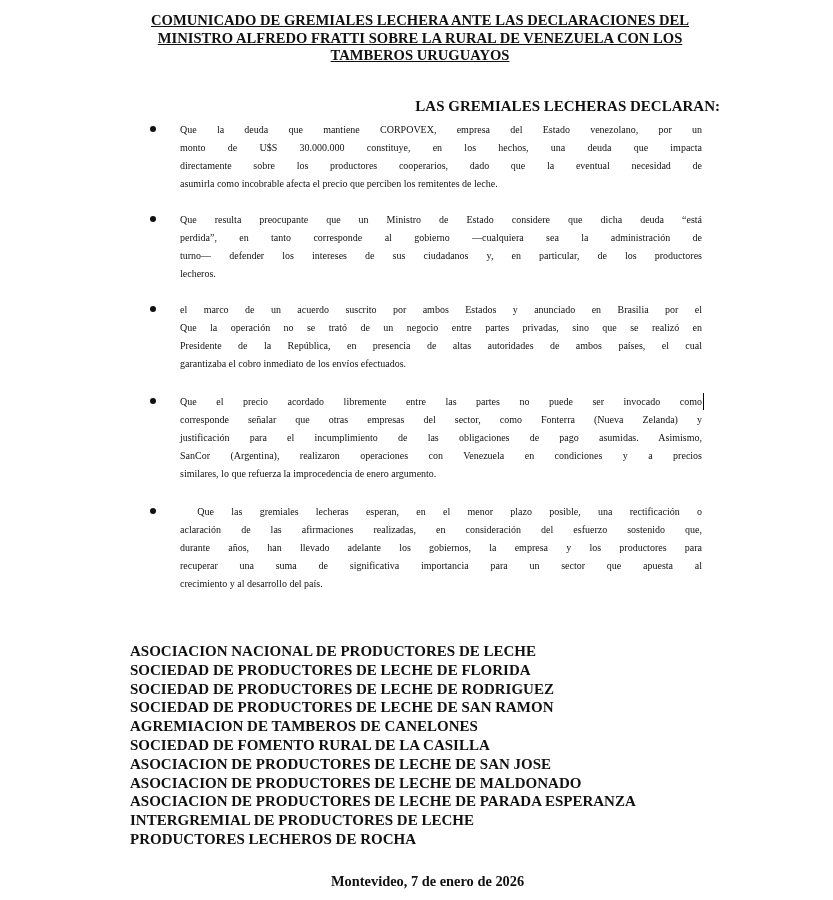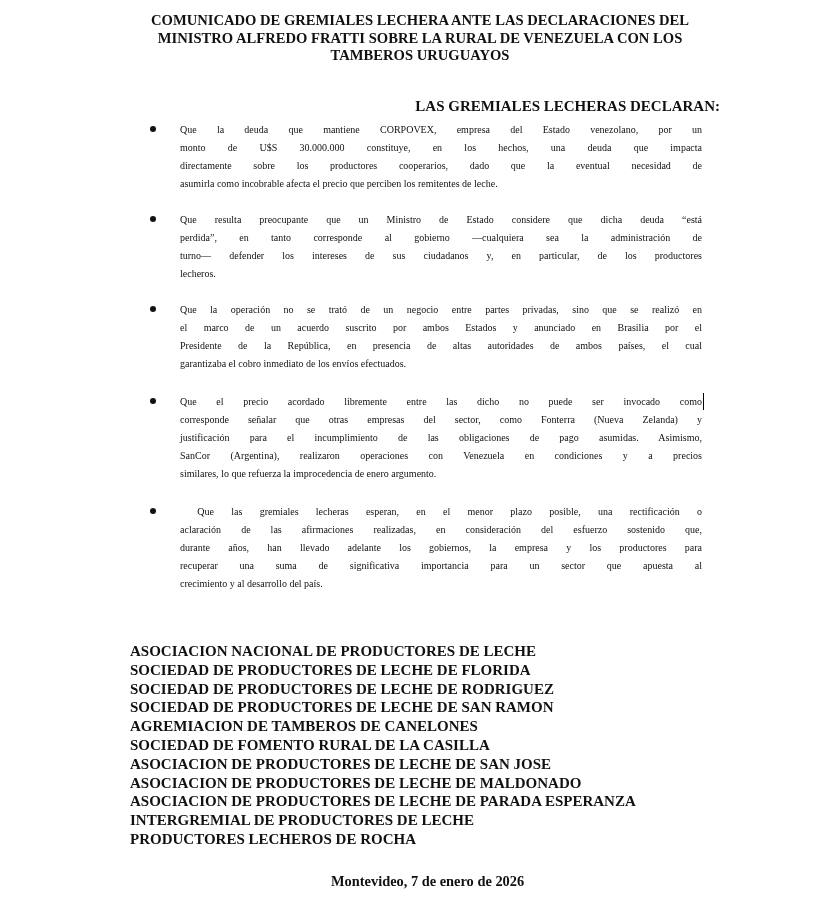--- a/index.html
+++ b/index.html
@@ -18,21 +18,21 @@
     .title {
       position: absolute;
       left: 120px;
       width: 600px;
       top: 12px;
       text-align: center;
       font-weight: bold;
       font-size: 14.6px;
       line-height: 17.5px;
     }
-    .title-line { display: block; white-space: nowrap; }
+    .title-line { display: block; white-space: nowrap; text-decoration: underline; }
     .subtitle {
       position: absolute;
       left: 120px;
       width: 600px;
       top: 97px;
       text-align: right;
       font-weight: bold;
       font-size: 15px;
       line-height: 18px;
     }
@@ -115,31 +115,31 @@
     <span class="bl">Que resulta preocupante que un Ministro de Estado considere que dicha deuda “está</span>
     <span class="bl">perdida”, en tanto corresponde al gobierno —cualquiera sea la administración de</span>
     <span class="bl">turno— defender los intereses de sus ciudadanos y, en particular, de los productores</span>
     <span class="bl last">lecheros.</span>
   </div>
 </div>
 
 <div class="bullet" style="top:301px;">
   <span class="bullet-dot"></span>
   <div class="bullet-text">
+    <span class="bl">el marco de un acuerdo suscrito por ambos Estados y anunciado en Brasilia por el</span>
     <span class="bl">Que la operación no se trató de un negocio entre partes privadas, sino que se realizó en</span>
-    <span class="bl">el marco de un acuerdo suscrito por ambos Estados y anunciado en Brasilia por el</span>
     <span class="bl">Presidente de la República, en presencia de altas autoridades de ambos países, el cual</span>
     <span class="bl last">garantizaba el cobro inmediato de los envíos efectuados.</span>
   </div>
 </div>
 
 <div class="bullet" style="top:393px;">
   <span class="bullet-dot"></span>
   <div class="bullet-text">
-    <span class="bl" style="position:relative;"><span>Que el precio acordado libremente entre las dicho no puede ser invocado como</span><span class="cursor" style="position:absolute; right:-2px; top:0;"></span></span>
+    <span class="bl" style="position:relative;"><span>Que el precio acordado libremente entre las partes no puede ser invocado como</span><span class="cursor" style="position:absolute; right:-2px; top:0;"></span></span>
     <span class="bl">corresponde señalar que otras empresas del sector, como Fonterra (Nueva Zelanda) y</span>
     <span class="bl">justificación para el incumplimiento de las obligaciones de pago asumidas. Asimismo,</span>
     <span class="bl">SanCor (Argentina), realizaron operaciones con Venezuela en condiciones y a precios</span>
     <span class="bl last">similares, lo que refuerza la improcedencia de enero argumento.</span>
   </div>
 </div>
 
 <div class="bullet" style="top:503px;">
   <span class="bullet-dot"></span>
   <div class="bullet-text">

